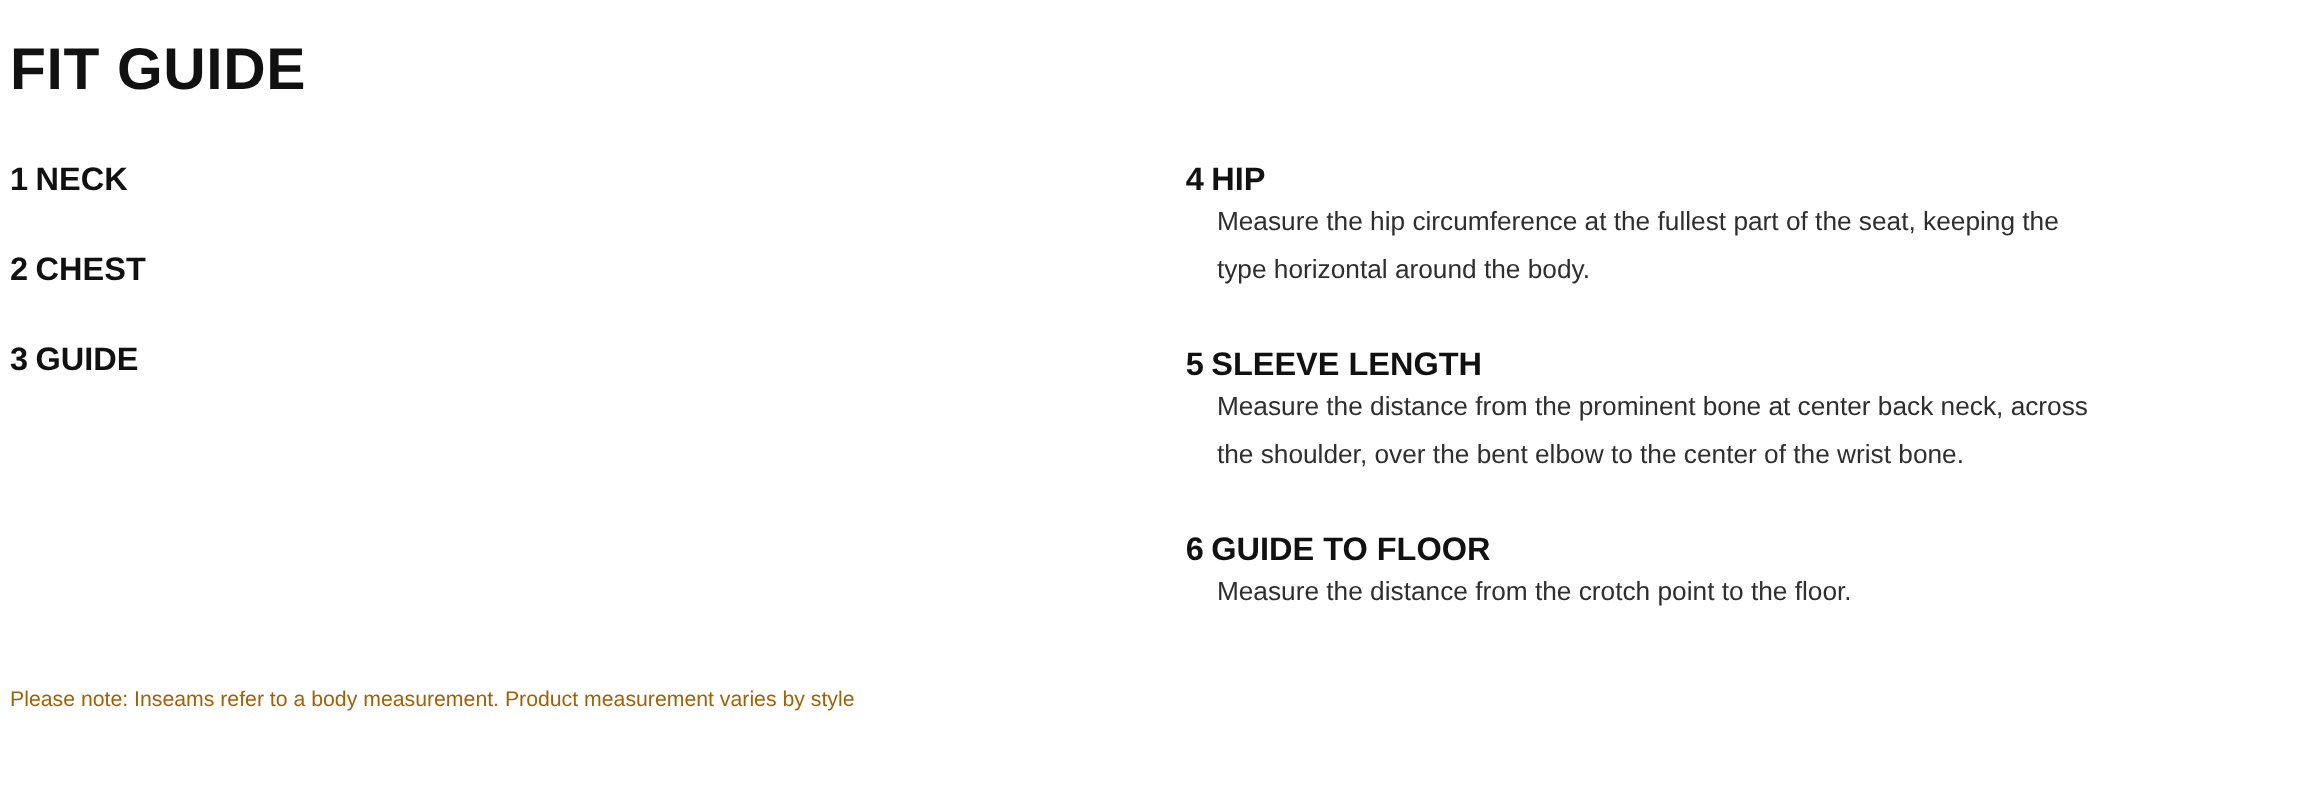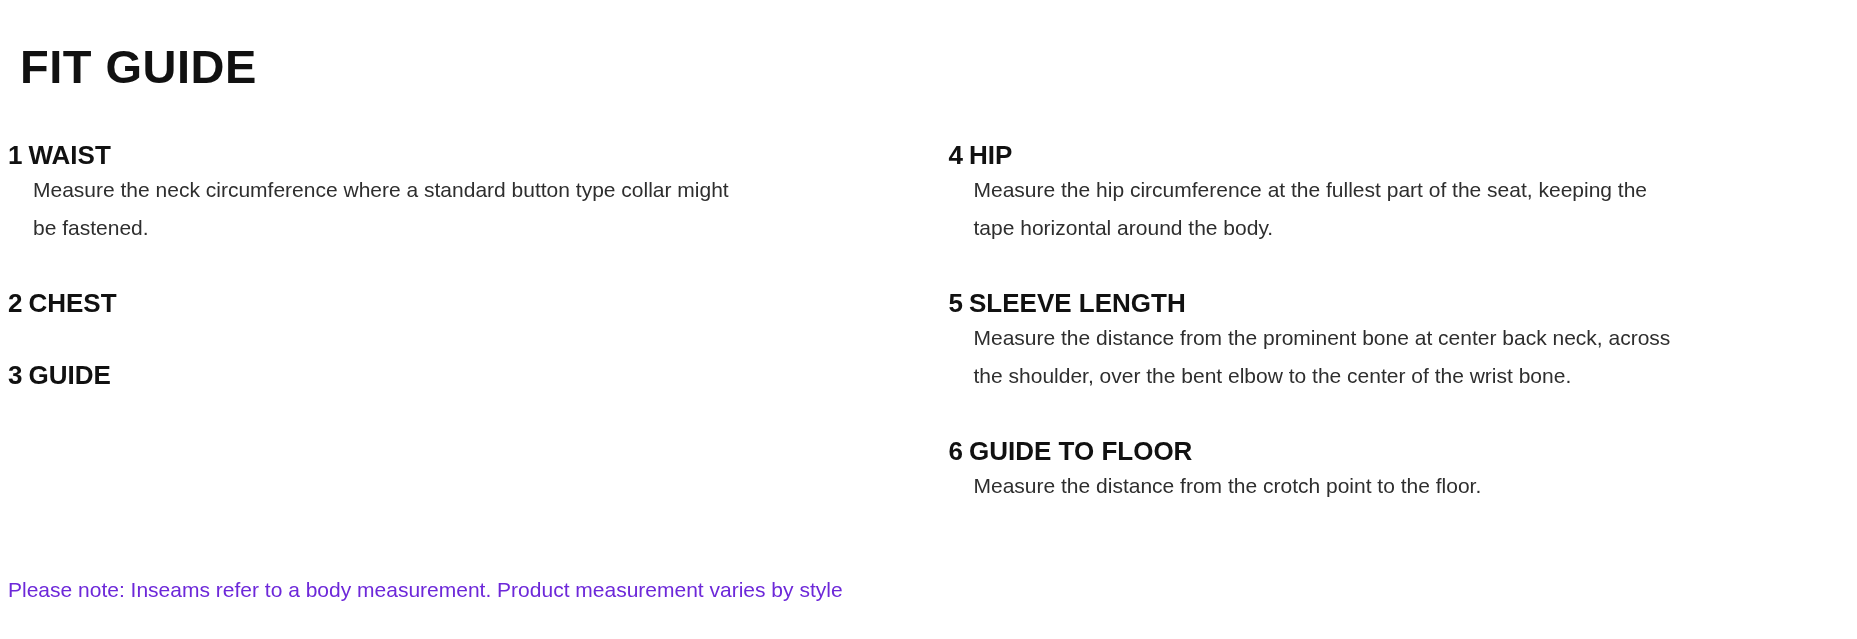--- a/index.html
+++ b/index.html
@@ -9,21 +9,21 @@
     background: #ffffff;
   }
   body {
     width: 1857px;
     height: 639px;
     padding: 27px 8px 0 8px;
     font-family: "Liberation Sans", sans-serif;
     overflow: hidden;
   }
   .page-title {
-    margin: 12px;
+    margin: 0;
     font-size: 47px;
     line-height: 56px;
     font-weight: bold;
     color: #111111;
     letter-spacing: 0.5px;
   }
   .fit-grid {
     display: grid;
     grid-template-columns: 1fr 1fr;
     column-gap: 40px;
@@ -48,42 +48,40 @@
   }
   .item-desc {
     margin: 0;
     padding-left: 25px;
     font-size: 21px;
     line-height: 38px;
     color: #2e2e2e;
     white-space: pre-line;
   }
   .fit-note {
-    margin: 26px 0 0 0;
-    font-size: 21px;
+    margin: 8px 0 0 0;
+    font-size: 17px;
     line-height: 38px;
-    color: #6d28d9;
+    color: #a16207;
   }
 </style>
 </head>
 <body>
 
 <h1 class="page-title">FIT GUIDE</h1>
 
 <div class="fit-grid">
 
   <div class="fit-column">
 
     <div class="fit-item">
       <div class="item-heading">
         <span class="item-number">1</span>
-        <span class="item-label">WAIST</span>
+        <span class="item-label">NECK</span>
       </div>
-      <p class="item-desc">Measure the neck circumference where a standard button type collar might
-be fastened.</p>
     </div>
 
     <div class="fit-item">
       <div class="item-heading">
         <span class="item-number">2</span>
         <span class="item-label">CHEST</span>
       </div>
     </div>
 
     <div class="fit-item">
@@ -96,21 +94,21 @@
   </div>
 
   <div class="fit-column">
 
     <div class="fit-item">
       <div class="item-heading">
         <span class="item-number">4</span>
         <span class="item-label">HIP</span>
       </div>
       <p class="item-desc">Measure the hip circumference at the fullest part of the seat, keeping the
-tape horizontal around the body.</p>
+type horizontal around the body.</p>
     </div>
 
     <div class="fit-item">
       <div class="item-heading">
         <span class="item-number">5</span>
         <span class="item-label">SLEEVE LENGTH</span>
       </div>
       <p class="item-desc">Measure the distance from the prominent bone at center back neck, across
 the shoulder, over the bent elbow to the center of the wrist bone.</p>
     </div>

